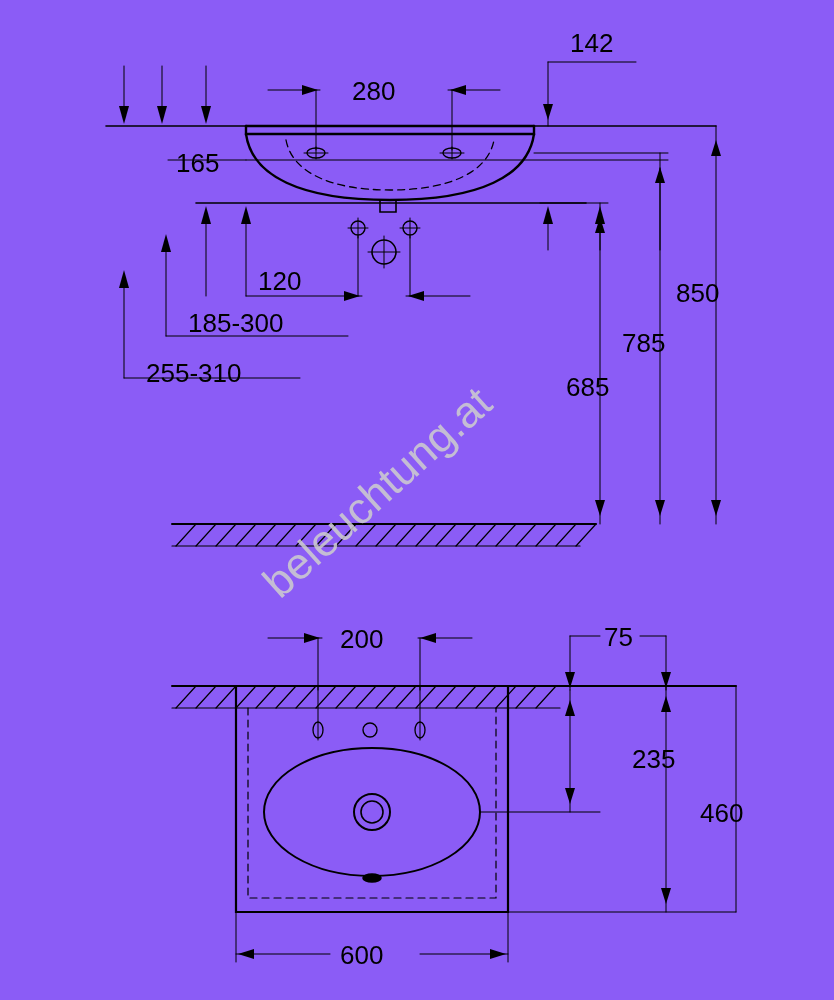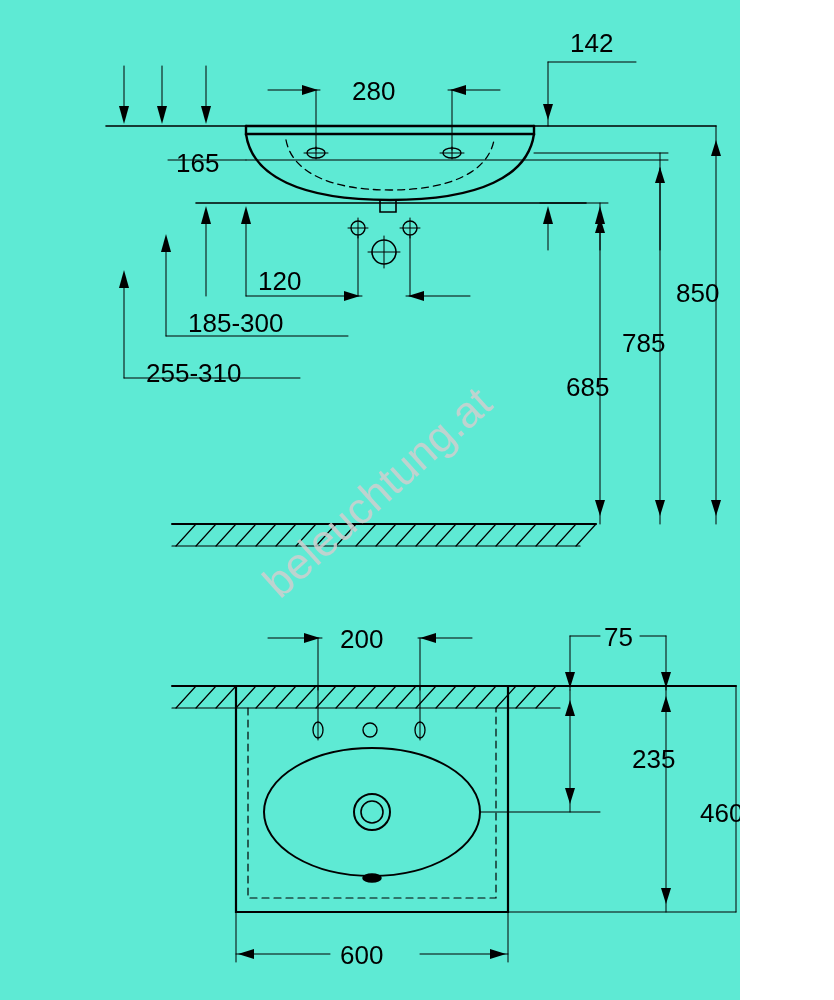--- a/index.html
+++ b/index.html
@@ -5,23 +5,23 @@
   html, body {
     margin: 0;
     padding: 0;
     background: #ffffff;
   }
   body {
     font-family: "Liberation Sans", sans-serif;
   }
   #sheet {
     position: relative;
-    width: 740px;
+    width: 834px;
     height: 1000px;
-    background: #5eead4;
+    background: #8b5cf6;
     overflow: hidden;
   }
   svg.drawing {
     position: absolute;
     left: 0;
     top: 0;
     width: 834px;
     height: 1000px;
   }
   .dimtext {

